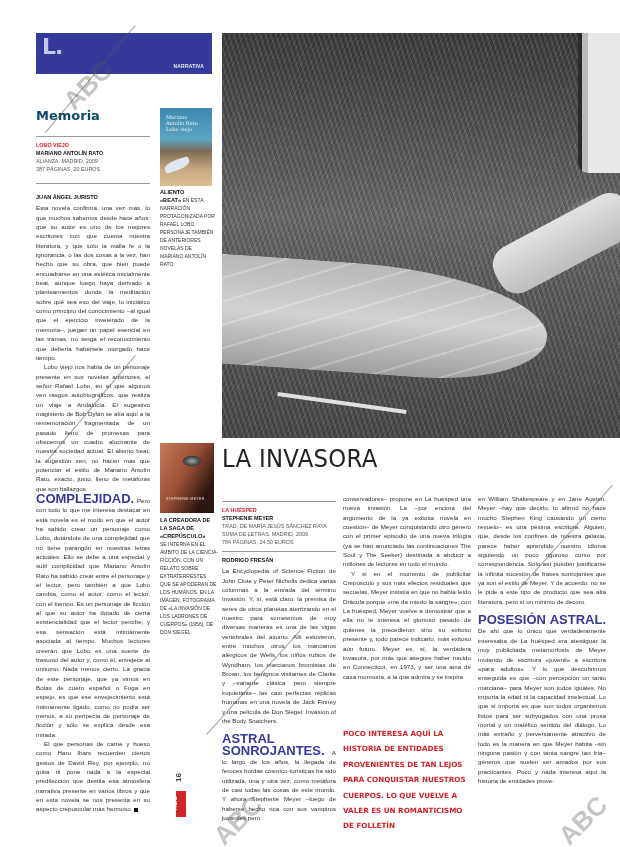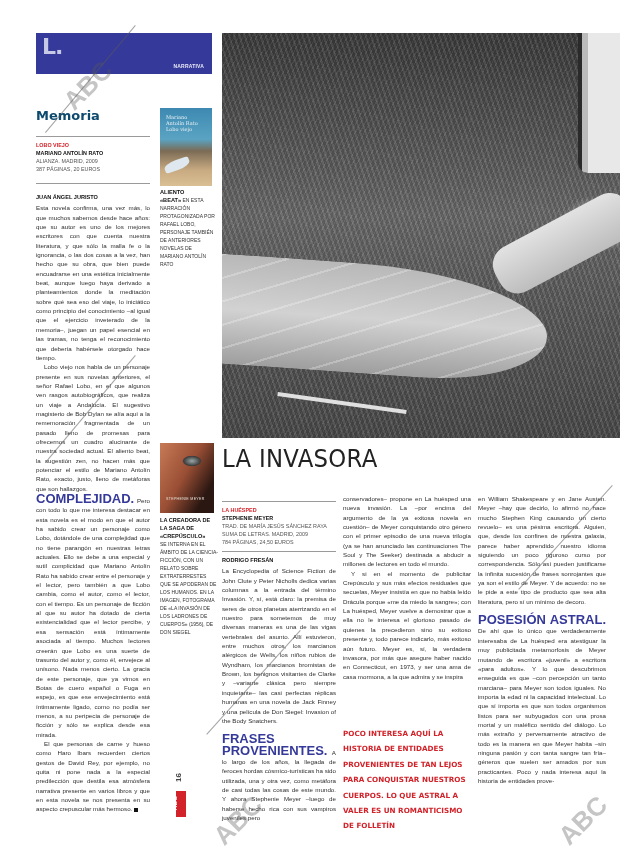--- a/index.html
+++ b/index.html
@@ -135,29 +135,29 @@
   <div class="author">STEPHENIE MEYER</div>
   <div>TRAD. DE MARÍA JESÚS SÁNCHEZ RAYA</div>
   <div>SUMA DE LETRAS. MADRID, 2009</div>
   <div>784 PÁGINAS, 24,50 EUROS</div>
 </div>
 <div class="rule" style="left:222px; top:551px; width:114px;"></div>
 
 <div class="col" style="left:222px; top:556px; width:114px;">
   <div class="byline">RODRIGO FRESÁN</div>
   <p>La Encyclopedia of Science Fiction de John Clute y Peter Nicholls dedica varias columnas a la entrada del término Invasión. Y, sí, está claro: la premisa de seres de otros planetas aterrizando en el nuestro para sometemos de muy diversas maneras es una de las vigas vertebrales del asunto. Allí estuvieron, entre muchos otros, los marcianos alérgicos de Wells, los niños rubios de Wyndham, los marcianos bromistas de Brown, los benignos visitantes de Clarke y –variante clásica pero siempre inquietante– las casi perfectas réplicas humanas en una novela de Jack Finney y una película de Don Siegel: Invasion of the Body Snatchers.</p>
-  <p class="gap" style="text-indent:0"><span class="sub">FRASES PROVENIENTES.</span> <span>A lo largo de los años, la llegada de feroces hordas cósmico-turísticas ha sido utilizada, una y otra vez, como metáfora de casi todas las cosas de este mundo. Y ahora Stephenie Meyer –luego de haberse hecho rica con sus vampiros juveniles pero</span></p>
+  <p class="gap" style="text-indent:0"><span class="sub">ASTRAL SONROJANTES.</span> <span>A lo largo de los años, la llegada de feroces hordas cósmico-turísticas ha sido utilizada, una y otra vez, como metáfora de casi todas las cosas de este mundo. Y ahora Stephenie Meyer –luego de haberse hecho rica con sus vampiros juveniles pero</span></p>
 </div>
 
 <div class="col" style="left:343px; top:494px; width:128px;">
   <p>conservadores– propone en La huésped una nueva invasión. La –por encima del argumento de la ya exitosa novela en cuestión– de Meyer conquistando otro género con el primer episodio de una nueva trilogía (ya se han anunciado las continuaciones The Soul y The Seeker) destinada a abducir a millones de lectores en todo el mundo.</p>
   <p>Y si en el momento de publicitar Crepúsculo y sus más efectos residuales que secuelas, Meyer insistía en que no había leído Drácula porque «me da miedo la sangre»; con La huésped, Meyer vuelve a demostrar que a ella no le interesa el glorioso pasado de quienes la precedieron sino su exitoso presente y, todo parece indicarlo, más exitoso aún futuro. Meyer es, sí, la verdadera invasora, por más que asegure haber nacido en Connecticut, en 1973, y ser una ama de casa mormona, a la que admira y se inspira</p>
 </div>
 
-<div class="pull-quote">POCO INTERESA AQUÍ LA HISTORIA DE ENTIDADES PROVENIENTES DE TAN LEJOS PARA CONQUISTAR NUESTROS CUERPOS. LO QUE ASTRAL A VALER ES UN ROMANTICISMO DE FOLLETÍN</div>
+<div class="pull-quote">POCO INTERESA AQUÍ LA HISTORIA DE ENTIDADES PROVENIENTES DE TAN LEJOS PARA CONQUISTAR NUESTROS CUERPOS. LO QUE VUELVE A VALER ES UN ROMANTICISMO DE FOLLETÍN</div>
 
 <div class="col" style="left:478px; top:494px; width:128px;">
   <p>en William Shakespeare y en Jane Austen. Meyer –hay que decirlo, lo afirmó no hace mucho Stephen King causando un cierto revuelo– es una pésima escritora. Alguien, que, desde los confines de nuestra galaxia, parece haber aprendido nuestro idioma siguiendo un poco riguroso curso por correspondencia. Sólo así pueden justificarse la infinita sucesión de frases sonrojantes que ya son el estilo de Meyer. Y de acuerdo: no se le pide a este tipo de producto que sea alta literatura, pero sí un mínimo de decoro.</p>
   <p class="gap" style="text-indent:0"><span class="sub">POSESIÓN ASTRAL.</span> <span>De ahí que lo único que verdaderamente interesaba de La huésped era atestiguar la muy publicitada metamorfosis de Meyer mutando de escritora «juvenil» a escritora «para adultos». Y lo que descubrimos enseguida es que –con percepción un tanto marciana– para Meyer son todos iguales. No importa la edad ni la capacidad intelectual. Lo que sí importa es que son todos organismos listos para ser subyugados con una prosa mortal y un maléfico sentido del diálogo. Lo más extraño y perversamente atractivo de todo es la manera en que Meyer habita –sin ninguna pasión y con tanta sangre tan fría– géneros que suelen ser amados por sus practicantes. Poco y nada interesa aquí la historia de entidades prove-</span></p>
 </div>
 
 <div class="watermark" style="left:135px; top:25px; transform: rotate(40deg);"></div>
 <div class="watermark-text" style="left:60px; top:70px;">ABC</div>
 <div class="watermark" style="left:135px; top:355px; transform: rotate(40deg);"></div>
 <div class="watermark" style="left:300px; top:630px; transform: rotate(42deg);"></div>

